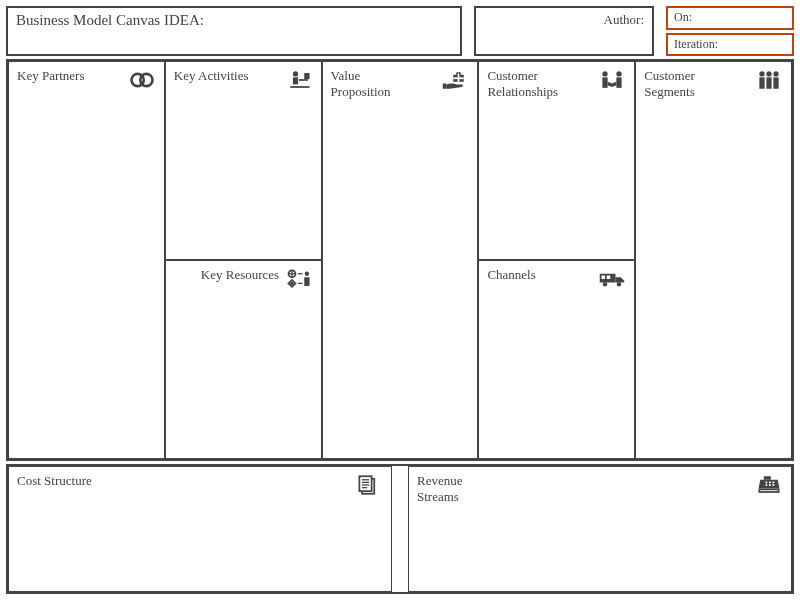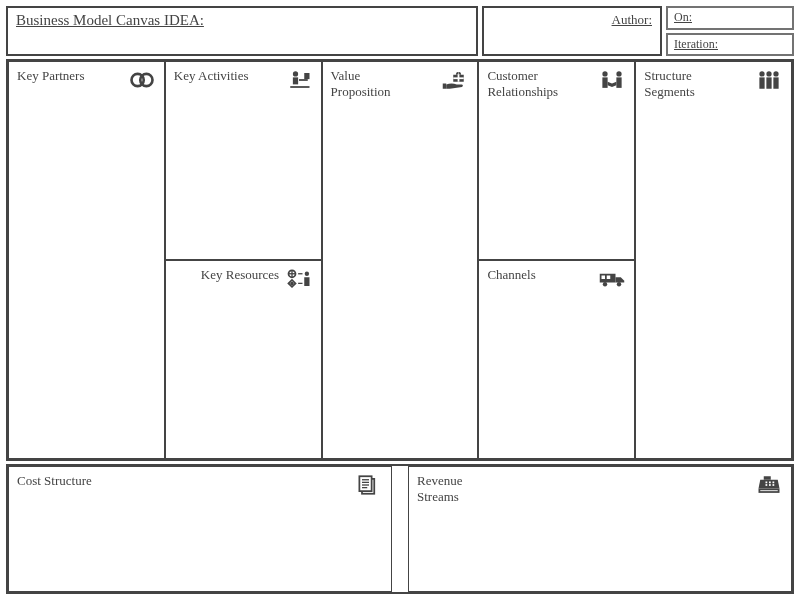--- a/index.html
+++ b/index.html
@@ -13,23 +13,22 @@
   }
   .canvas {
     width: 100%;
     height: 100%;
     display: flex;
     flex-direction: column;
     gap: 3px;
   }
   .header-row {
     display: flex;
-    gap: 4px;
+    gap: 12px;
     height: 50px;
-    text-decoration: underline;
   }
   .header-title {
     flex: 1;
     border: 2px solid #444;
     padding: 4px 8px;
     font-size: 15px;
   }
   .header-author {
     width: 180px;
     border: 2px solid #444;
@@ -38,21 +37,21 @@
     text-align: right;
   }
   .header-meta {
     width: 128px;
     display: flex;
     flex-direction: column;
     gap: 3px;
   }
   .header-meta-cell {
     flex: 1;
-    border: 2px solid #737373;
+    border: 2px solid #c2410c;
     padding: 2px 6px;
     font-size: 12px;
   }
   .main-grid {
     flex: 1;
     display: grid;
     grid-template-columns: repeat(5, 1fr);
     grid-template-rows: 1fr 1fr;
     gap: 0;
     border: 2px solid #444;
@@ -209,21 +208,21 @@
           <rect x="10" y="8" width="4" height="4" fill="#fff"></rect>
           <path d="M20 10 L26 10 L30 14 L30 16 L20 16 Z"></path>
           <circle cx="8" cy="18" r="2.5"></circle>
           <circle cx="24" cy="18" r="2.5"></circle>
         </svg>
       </div>
     </div>
 
     <div class="cell cs">
       <div class="cell-header">
-        <div class="cell-title">Structure Segments</div>
+        <div class="cell-title">Customer Segments</div>
         <svg class="cell-icon" viewBox="0 0 32 24">
           <circle cx="8" cy="5" r="3"></circle>
           <circle cx="16" cy="5" r="3"></circle>
           <circle cx="24" cy="5" r="3"></circle>
           <rect x="5" y="9" width="6" height="13"></rect>
           <rect x="13" y="9" width="6" height="13"></rect>
           <rect x="21" y="9" width="6" height="13"></rect>
         </svg>
       </div>
     </div>

